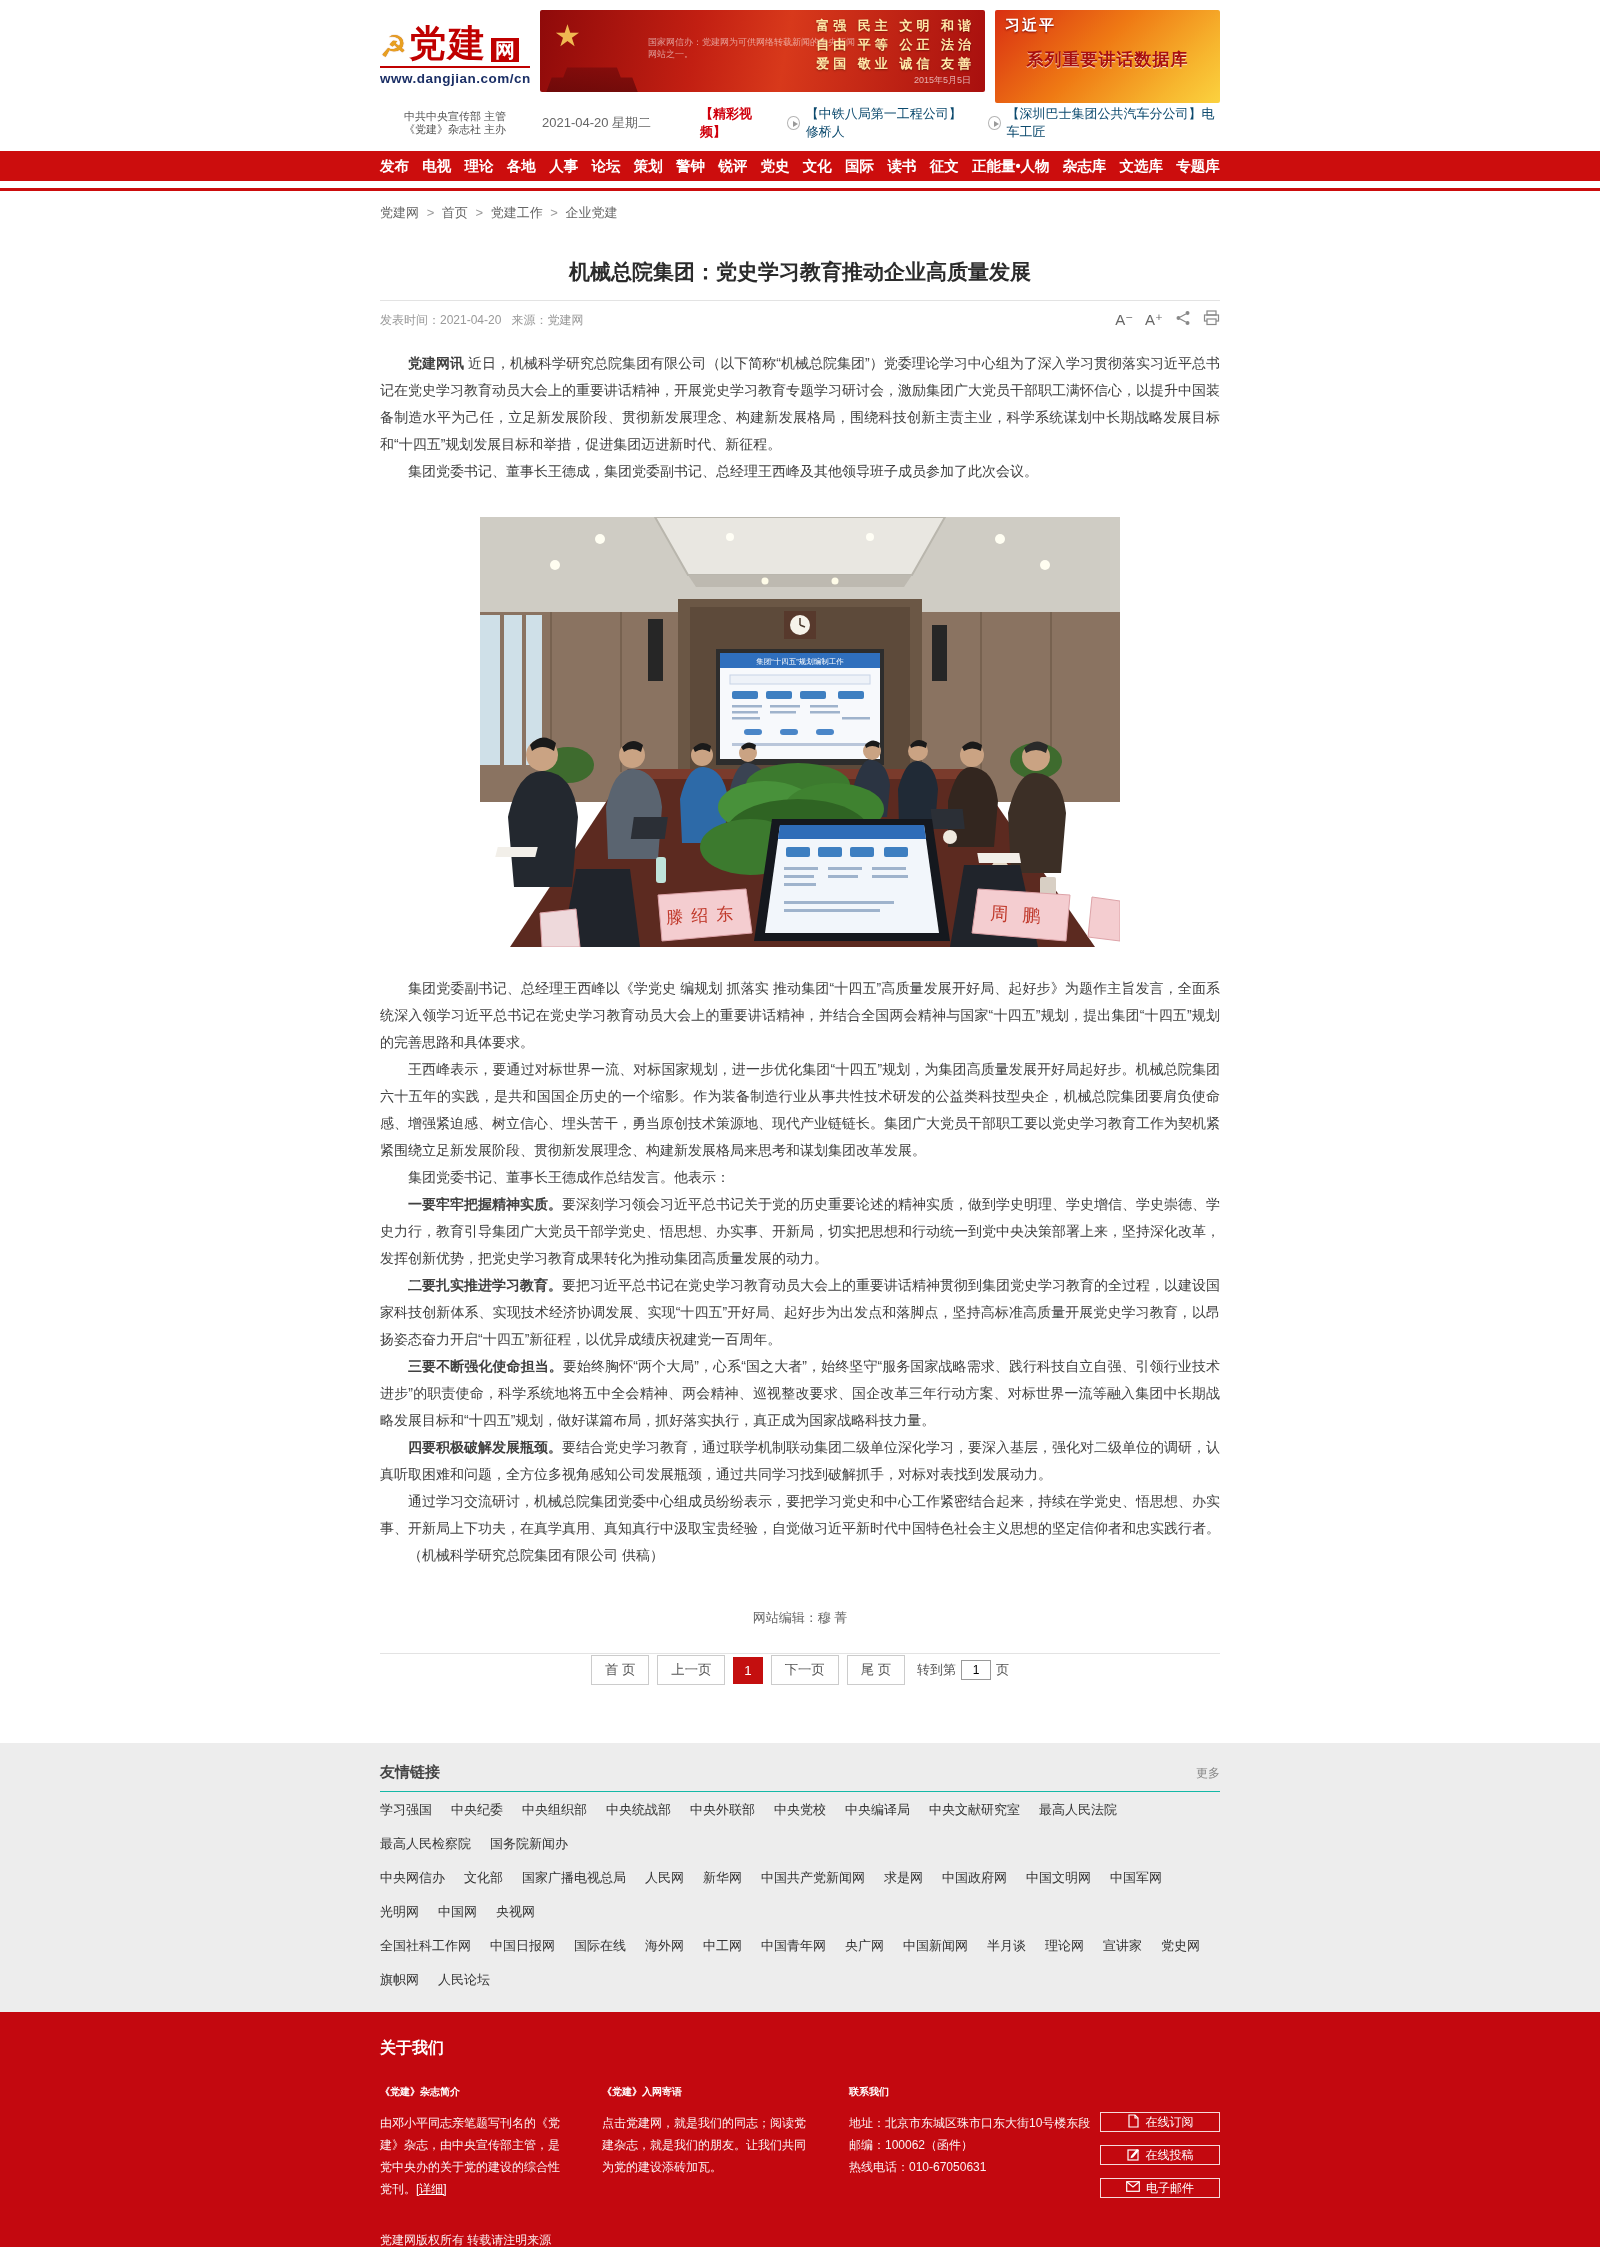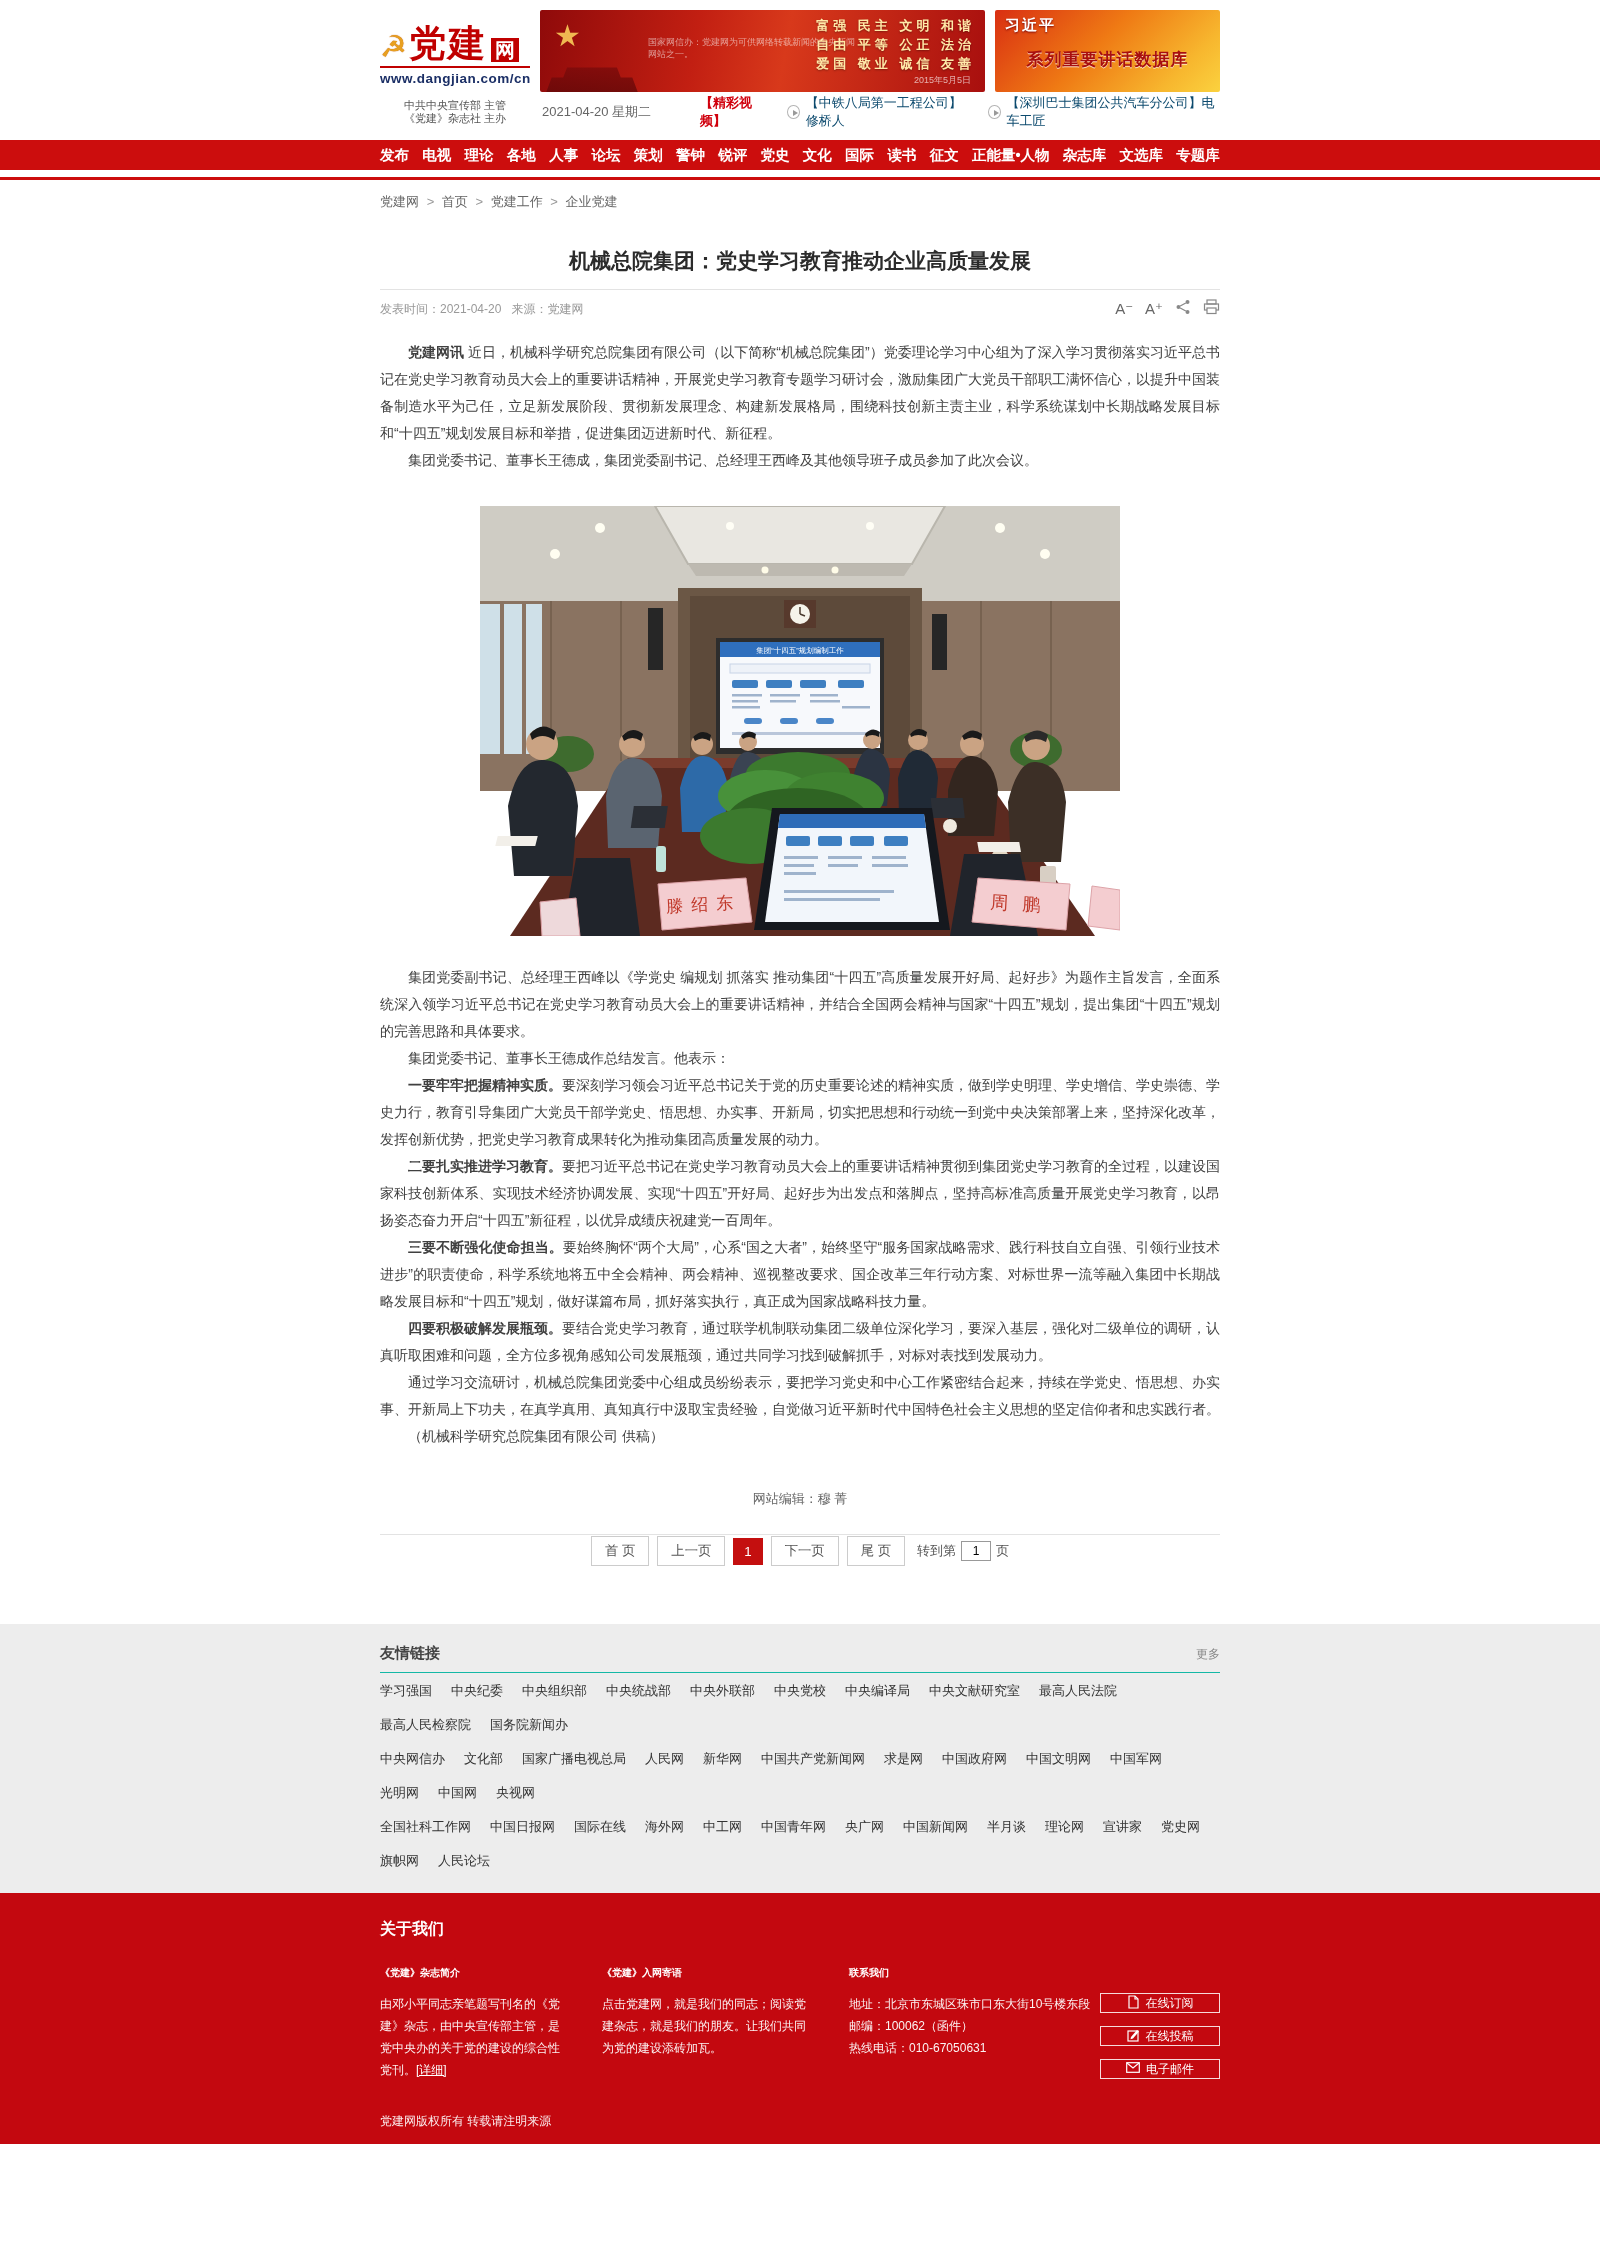--- a/index.html
+++ b/index.html
@@ -26,21 +26,21 @@
   .logo-url { font-size:13.5px; font-weight:bold; color:#1b2f66; letter-spacing:.5px; }
   .banner-center { flex:1 1 auto; height:82px; border-radius:2px; position:relative; overflow:hidden;
     background:linear-gradient(100deg,#8f0a0a,#c21f12 35%,#d8391b 55%,#a80f0e); color:#ffe9a8;}
   .banner-center .star { position:absolute; left:14px; top:8px; font-size:30px; color:#ffd75e; opacity:.85;}
   .banner-center .tower { position:absolute; left:4px; bottom:-6px; width:96px; height:34px;
     background:linear-gradient(#7e0b0b,#5f0808); clip-path:polygon(0 100%,8% 40%,20% 40%,24% 10%,76% 10%,80% 40%,92% 40%,100% 100%); opacity:.8;}
   .bc-vals { position:absolute; right:10px; top:6px; text-align:right; font-weight:bold; }
   .bc-vals div { font-size:13px; letter-spacing:4px; line-height:19px; text-shadow:0 1px 2px rgba(0,0,0,.35); }
   .bc-note { position:absolute; left:108px; top:26px; right:130px; font-size:9px; color:rgba(255,255,255,.55); line-height:12px; }
   .bc-date { position:absolute; right:14px; bottom:5px; font-size:9px; color:rgba(255,255,255,.65); }
-  .banner-right { flex:0 0 225px; height:82px; border-radius:2px; position:relative; overflow:hidden;
+  .banner-right { flex:0 0 225px; height:93px; border-radius:2px; position:relative; overflow:hidden;
     background:linear-gradient(135deg,#d92f12,#ef7a14 45%,#f7b62e 80%,#fbd23f); }
   .bx-name { position:absolute; left:10px; top:6px; color:#fff; font-size:15px; font-weight:bold;
              text-shadow:0 1px 2px #7e0b0b; letter-spacing:2px;}
   .bx-title { position:absolute; left:0; right:0; top:38px; text-align:center; color:#a80f0f;
               font-size:17px; font-weight:bold; letter-spacing:1px;
               text-shadow:0 1px 0 rgba(255,255,255,.7); }
   .info-row { display:flex; align-items:center; margin-top:6px; height:28px; }
   .pub-info { width:150px; flex:0 0 150px; font-size:11px; color:#555; line-height:13px; text-align:center; }
   .info-date { width:170px; flex:0 0 170px; font-size:13px; color:#666; padding-left:12px; }
   .video-label { font-size:13px; color:#d0000d; font-weight:bold; margin-right:6px; }
@@ -378,20 +378,21 @@
           <text x="224" y="404" font-size="17" fill="#c0392b" text-anchor="middle" letter-spacing="8" transform="rotate(-3 224 404)">滕绍东</text>
           <polygon points="498,372 590,378 586,424 492,416" fill="#f4cdd0" stroke="#dda3a8" stroke-width="1"></polygon>
           <text x="542" y="404" font-size="18" fill="#c0392b" text-anchor="middle" letter-spacing="14" transform="rotate(3 542 404)">周鹏</text>
           <polygon points="612,380 640,384 640,424 608,420" fill="#f4cdd0" stroke="#dda3a8" stroke-width="1"></polygon>
           <polygon points="60,396 96,392 100,430 62,430" fill="#eed9db" stroke="#dda3a8" stroke-width="1"></polygon>
         </g>
       </svg>
     </figure>
 
     <p><span>集团党委副书记、总经理王西峰以《学党史 编规划 抓落实 推动集团“十四五”高质量发展开好局、起好步》为题作主旨发言，全面系统深入领学习近平总书记在党史学习教育动员大会上的重要讲话精神，并结合全国两会精神与国家“十四五”规划，提出集团“十四五”规划的完善思路和具体要求。</span></p>
+    <p><span>王西峰表示，要通过对标世界一流、对标国家规划，进一步优化集团“十四五”规划，为集团高质量发展开好局起好步。机械总院集团六十五年的实践，是共和国国企历史的一个缩影。作为装备制造行业从事共性技术研发的公益类科技型央企，机械总院集团要肩负使命感、增强紧迫感、树立信心、埋头苦干，勇当原创技术策源地、现代产业链链长。集团广大党员干部职工要以党史学习教育工作为契机紧紧围绕立足新发展阶段、贯彻新发展理念、构建新发展格局来思考和谋划集团改革发展。</span></p>
     <p><span>集团党委书记、董事长王德成作总结发言。他表示：</span></p>
     <p><strong class="p-lead">一要牢牢把握精神实质。</strong><span>要深刻学习领会习近平总书记关于党的历史重要论述的精神实质，做到学史明理、学史增信、学史崇德、学史力行，教育引导集团广大党员干部学党史、悟思想、办实事、开新局，切实把思想和行动统一到党中央决策部署上来，坚持深化改革，发挥创新优势，把党史学习教育成果转化为推动集团高质量发展的动力。</span></p>
     <p><strong class="p-lead">二要扎实推进学习教育。</strong><span>要把习近平总书记在党史学习教育动员大会上的重要讲话精神贯彻到集团党史学习教育的全过程，以建设国家科技创新体系、实现技术经济协调发展、实现“十四五”开好局、起好步为出发点和落脚点，坚持高标准高质量开展党史学习教育，以昂扬姿态奋力开启“十四五”新征程，以优异成绩庆祝建党一百周年。</span></p>
     <p><strong class="p-lead">三要不断强化使命担当。</strong><span>要始终胸怀“两个大局”，心系“国之大者”，始终坚守“服务国家战略需求、践行科技自立自强、引领行业技术进步”的职责使命，科学系统地将五中全会精神、两会精神、巡视整改要求、国企改革三年行动方案、对标世界一流等融入集团中长期战略发展目标和“十四五”规划，做好谋篇布局，抓好落实执行，真正成为国家战略科技力量。</span></p>
     <p><strong class="p-lead">四要积极破解发展瓶颈。</strong><span>要结合党史学习教育，通过联学机制联动集团二级单位深化学习，要深入基层，强化对二级单位的调研，认真听取困难和问题，全方位多视角感知公司发展瓶颈，通过共同学习找到破解抓手，对标对表找到发展动力。</span></p>
     <p><span>通过学习交流研讨，机械总院集团党委中心组成员纷纷表示，要把学习党史和中心工作紧密结合起来，持续在学党史、悟思想、办实事、开新局上下功夫，在真学真用、真知真行中汲取宝贵经验，自觉做习近平新时代中国特色社会主义思想的坚定信仰者和忠实践行者。</span></p>
     <p><span>（机械科学研究总院集团有限公司 供稿）</span></p>
   </div>
 
   <div class="editor-line">

